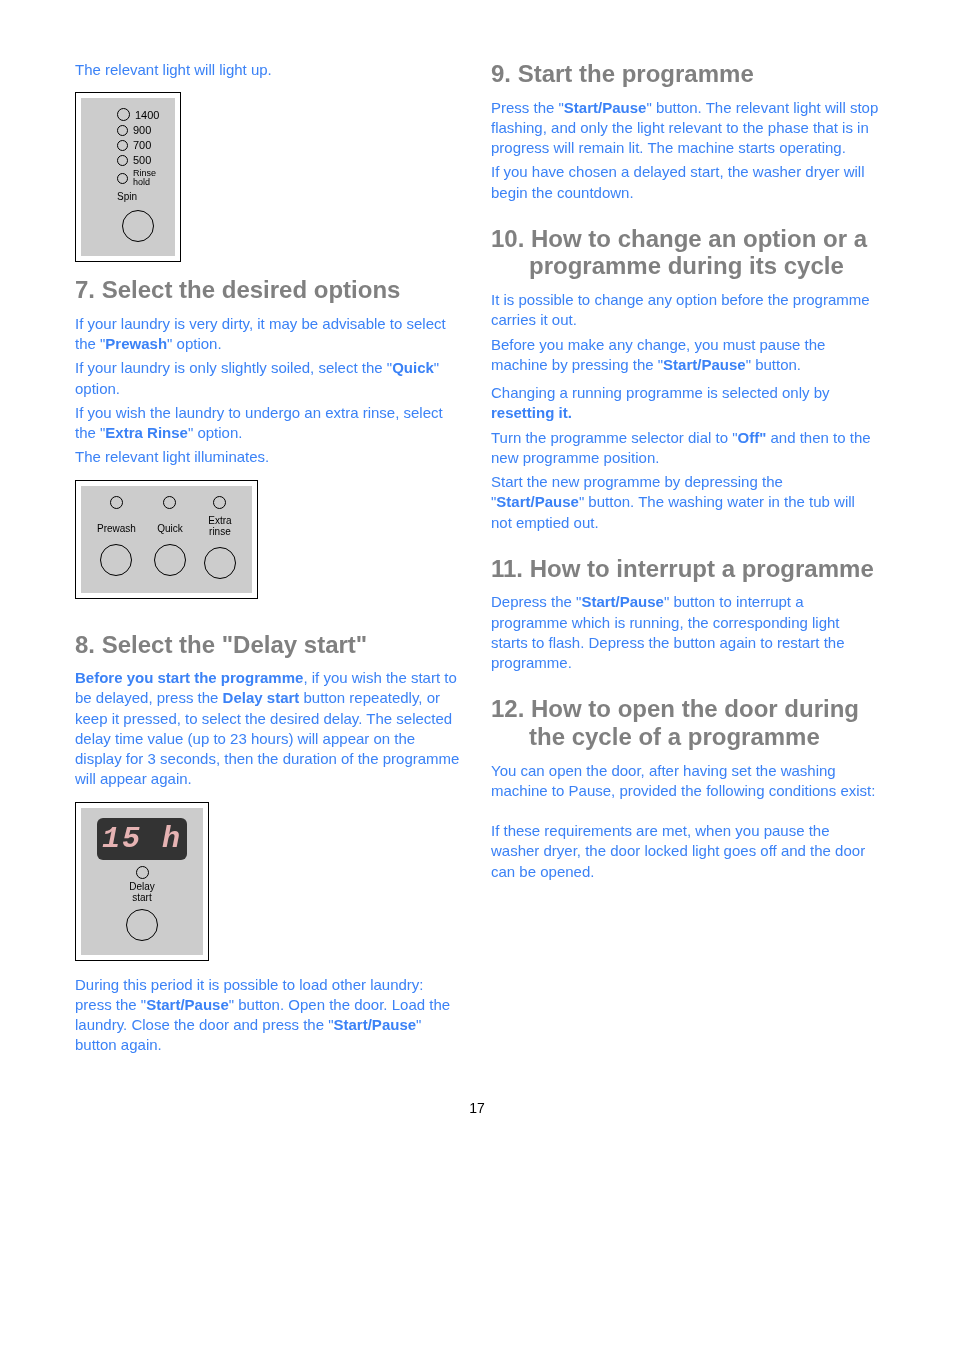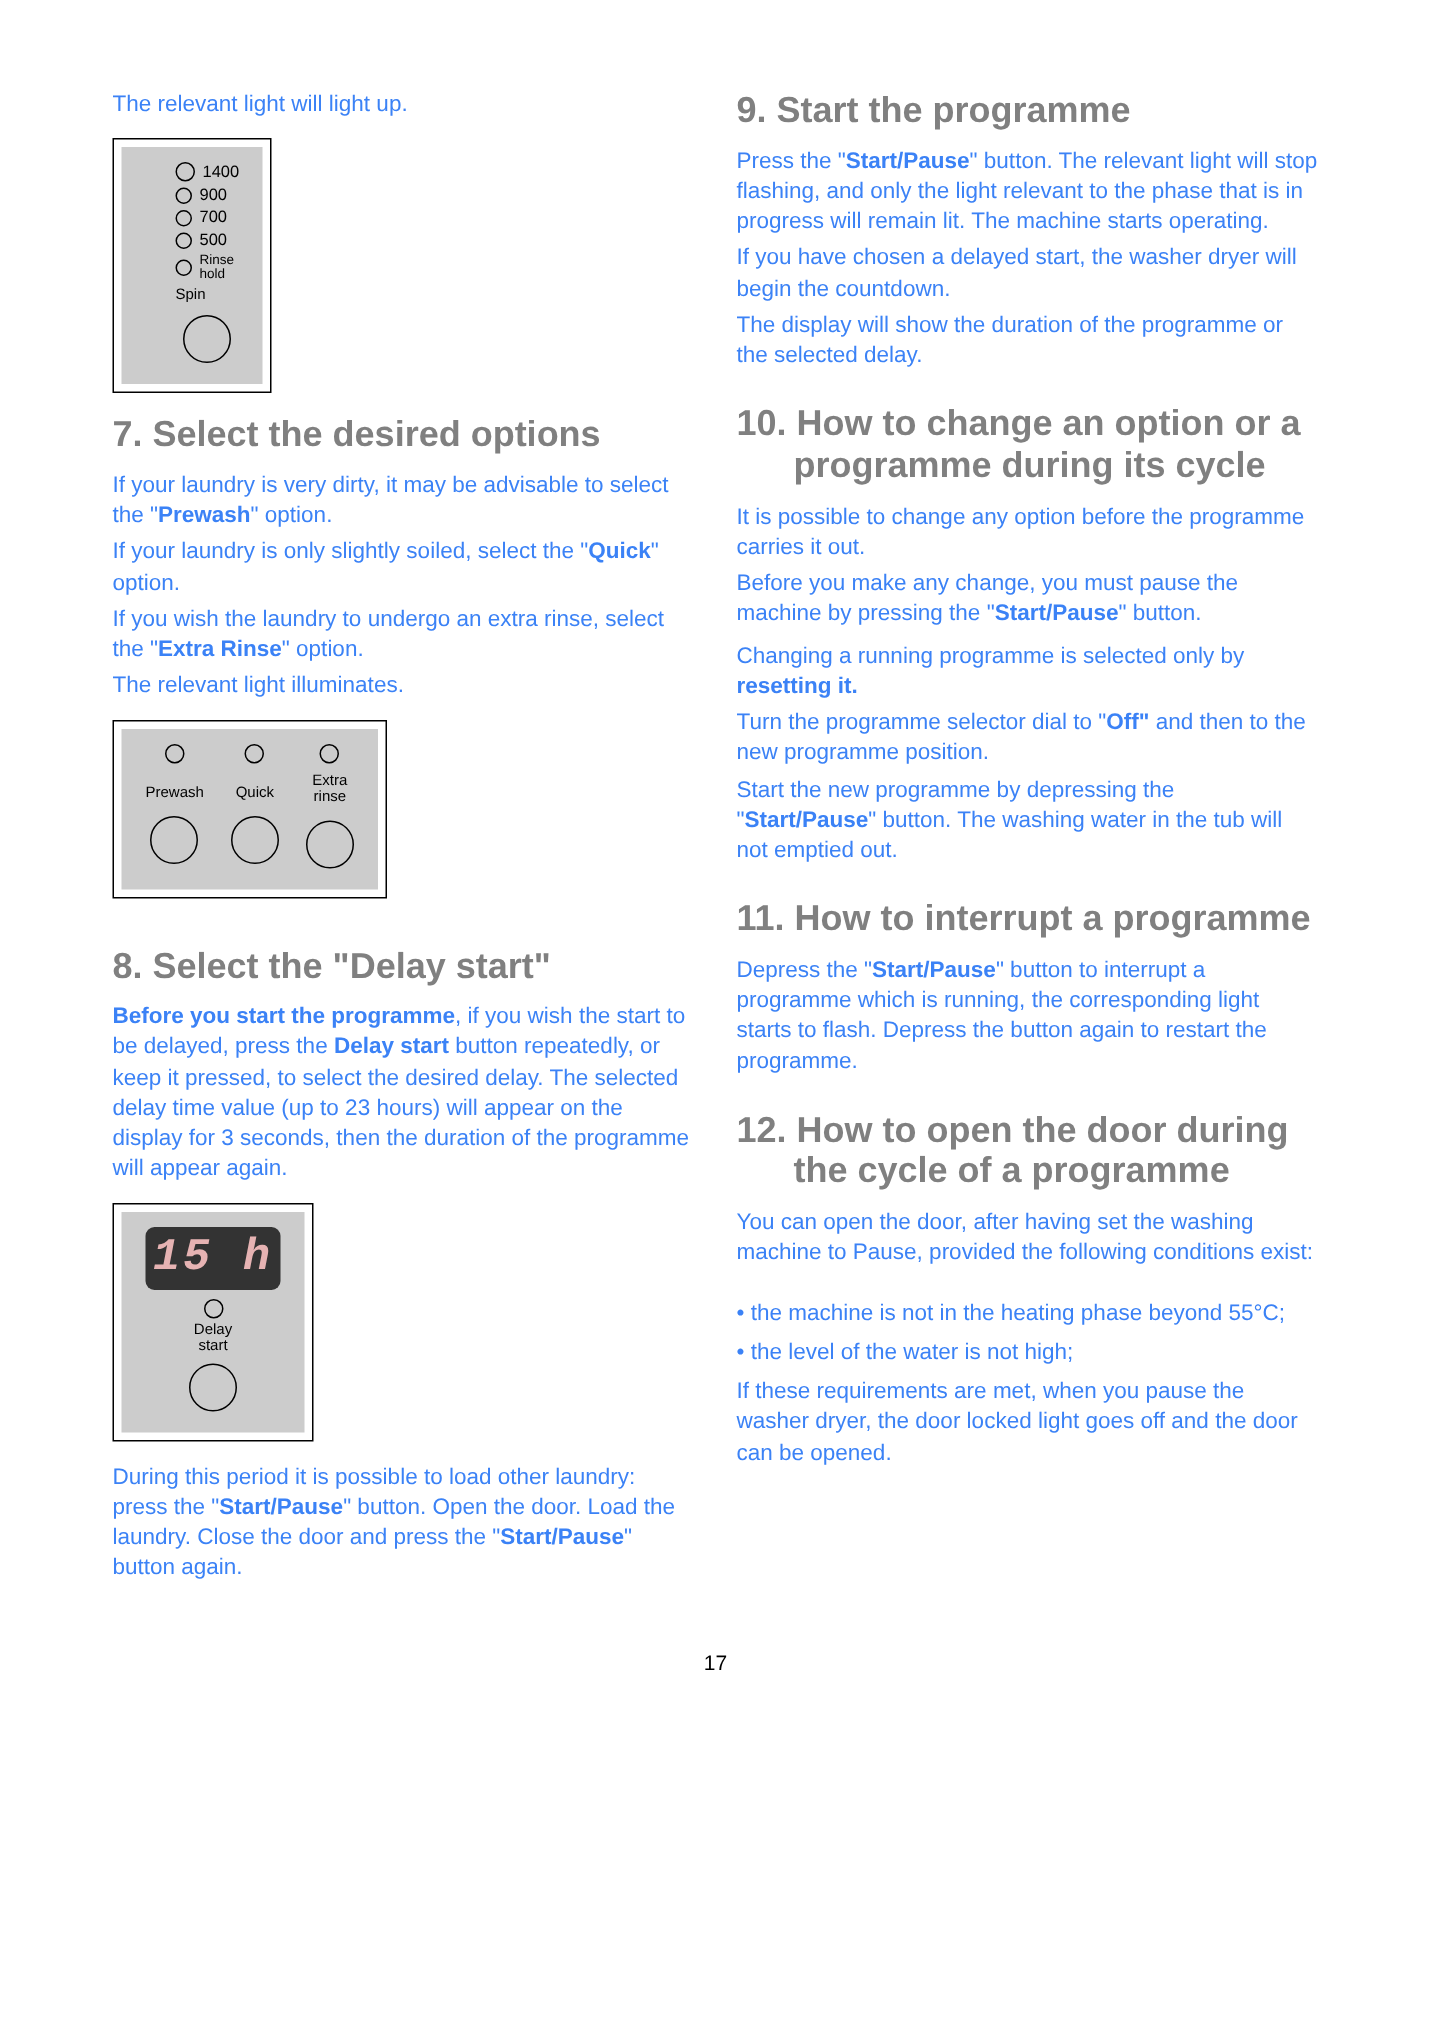--- a/index.html
+++ b/index.html
@@ -250,38 +250,33 @@
       </div>
     </div>
 
     <p><span>During this period it is possible to load other laundry: press the "</span><b>Start/Pause</b><span>" button. Open the door. Load the laundry. Close the door and press the "</span><b>Start/Pause</b><span>" button again.</span></p>
   </div>
 
   <div class="col">
     <h2>9.  Start the programme</h2>
     <p><span>Press the "</span><b>Start/Pause</b><span>" button. The relevant light will stop flashing, and only the light relevant to the phase that is in progress will remain lit. The machine starts operating.</span></p>
     <p>If you have chosen a delayed start, the washer dryer will begin the countdown.</p>
-    <p>The display will show the duration of the programme or the selected delay.</p>
 
     <div class="section-spacer"></div>
     <h2 class="indent-title">10. How to change an option or a programme during its cycle</h2>
     <p>It is possible to change any option before the programme carries it out.</p>
     <p style="margin-bottom:8px;"><span>Before you make any change, you must pause the machine by pressing the "</span><b>Start/Pause</b><span>" button.</span></p>
     <p><span>Changing a running programme is selected only by </span><b>resetting it.</b></p>
     <p><span>Turn the programme selector dial to "</span><b>Off"</b><span> and then to the new programme position.</span></p>
     <p><span>Start the new programme by depressing the "</span><b>Start/Pause</b><span>" button. The washing water in the tub will not emptied out.</span></p>
 
     <div class="section-spacer"></div>
     <h2 class="indent-title">11. How to interrupt a programme</h2>
     <p><span>Depress the "</span><b>Start/Pause</b><span>" button to interrupt a programme which is running, the corresponding light starts to flash. Depress the button again to restart the programme.</span></p>
 
     <div class="section-spacer"></div>
     <h2 class="indent-title">12. How to open the door during the cycle of a programme</h2>
     <p style="margin-bottom:20px;">You can open the door, after having set the washing machine to Pause, provided the following conditions exist:</p>
-    <div class="bullets">
-      <p>the machine is not in the heating phase beyond 55°C;</p>
-      <p>the level of the water is not high;</p>
-    </div>
     <p>If these requirements are met, when you pause the washer dryer, the door locked light goes off and the door can be opened.</p>
   </div>
 </div>
 
 <div class="page-num">17</div>
 
 </body></html>

